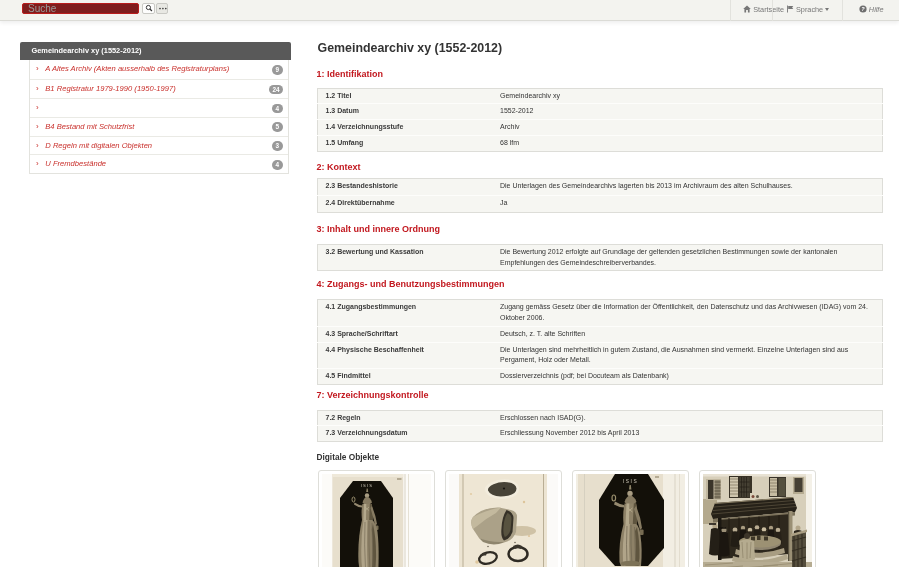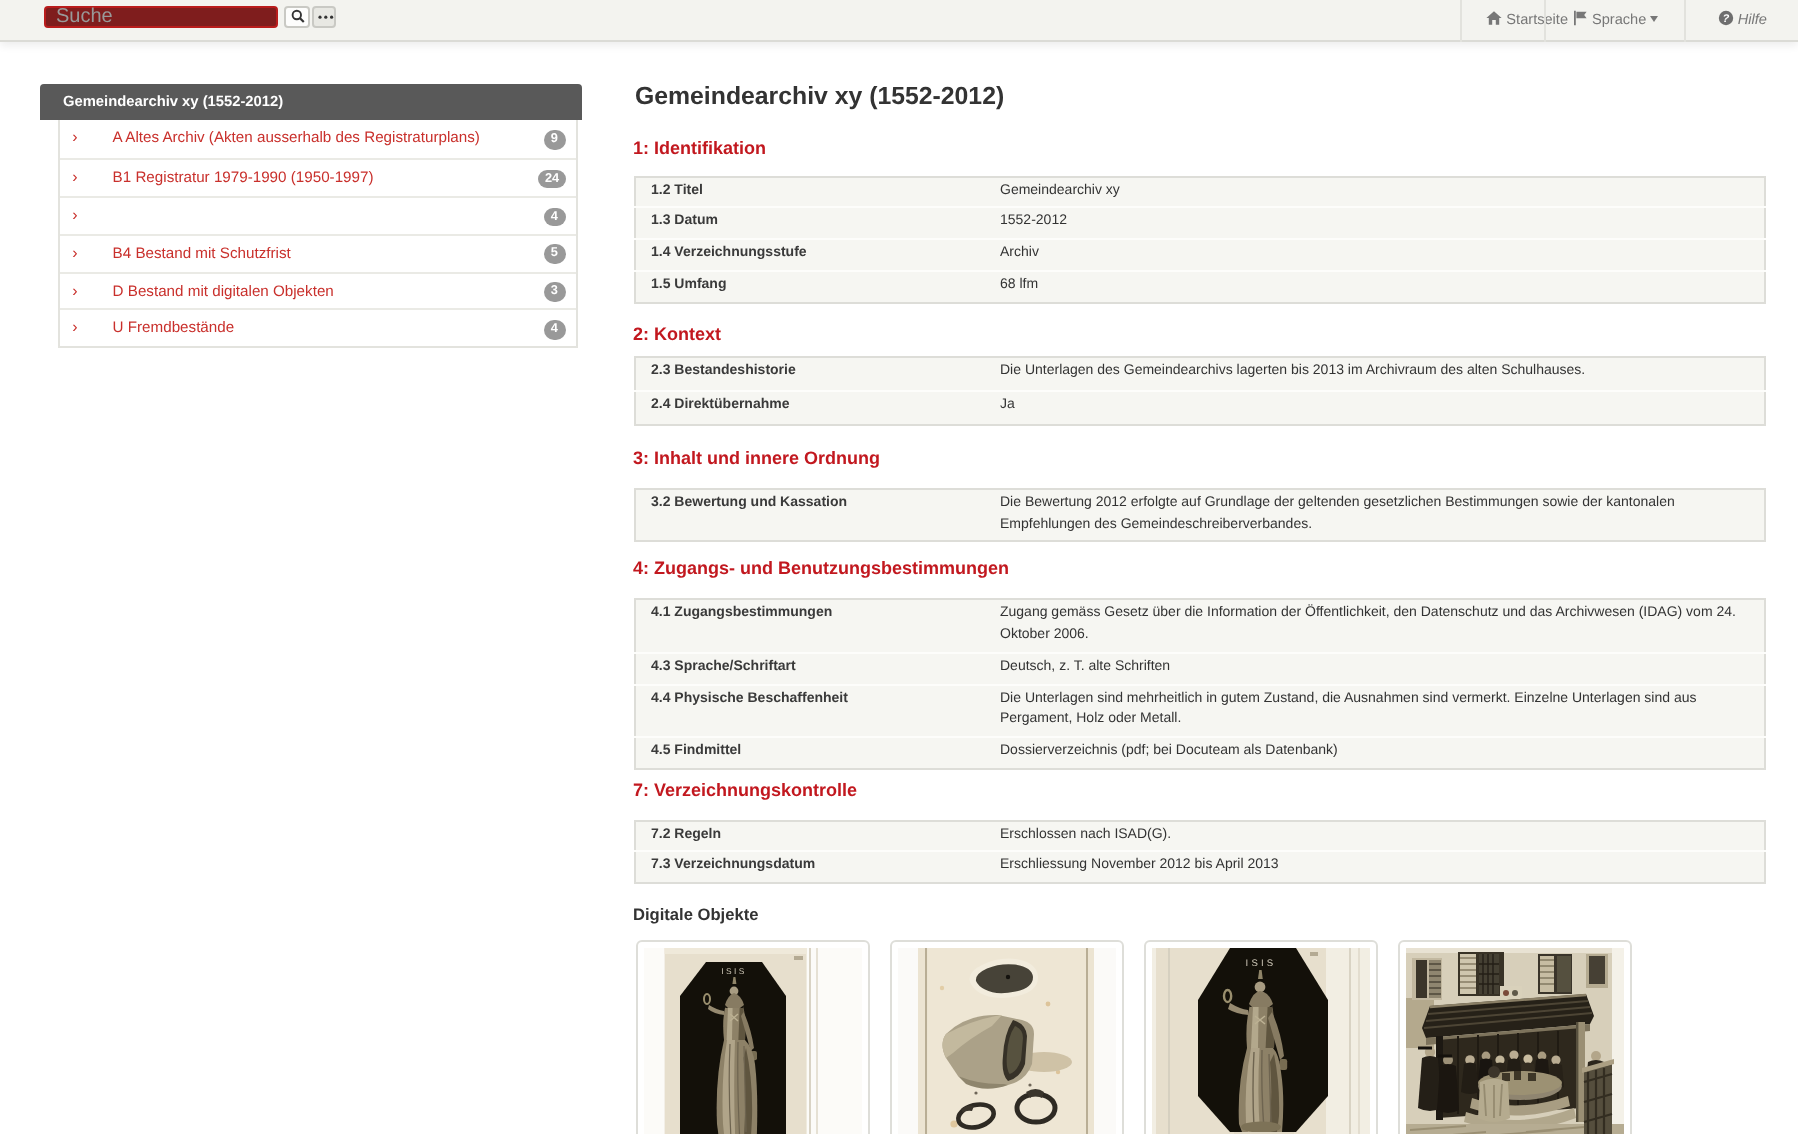--- a/index.html
+++ b/index.html
@@ -15,21 +15,21 @@
 .navitem { position:absolute; top:0; height:20.5px; border-left:1px solid #e2e2dd; color:#777; font-size:7.3px; line-height:20px; text-align:center; }
 .navitem svg { vertical-align:-1px; }
 .caret { display:inline-block; width:0; height:0; border-left:2.6px solid transparent; border-right:2.6px solid transparent; border-top:3px solid #777; margin-left:2px; vertical-align:1px;}
 
 
 #sidehead { position:absolute; left:19.7px; top:41.7px; width:271.5px; height:18.7px; background:#595959; border-radius:2px 2px 0 0; color:#fff; font-size:7.4px; font-weight:bold; line-height:18.7px; padding-left:11.8px; }
 #sidelist { position:absolute; left:29.3px; top:60.4px; width:259.3px; background:#fff; border:1px solid #e3e3de; border-top:none; }
 .srow { position:relative; height:18.8px; border-top:1px solid #eaeae5; line-height:18.2px; font-size:7.6px; color:#c9302c; white-space:nowrap; }
 .srow:first-child { border-top:none; }
 .srow .chev { position:absolute; left:5.8px; top:0; font-size:8px; }
-.srow .stxt { position:absolute; left:26px; top:0; }
+.srow .stxt { position:absolute; left:15px; top:0;font-style:italic; }
 .srow .stxt2 { position:absolute; left:9.9px; top:0; }
 .badge { position:absolute; right:5px; top:4.6px; height:9.6px; min-width:10.8px; background:#999; border-radius:5px; color:#fff; font-size:6.4px; font-weight:bold; line-height:9.6px; text-align:center; padding:0 3px; }
 
 
 .title { position:absolute; left:317.5px; top:42px; font-size:12.4px; font-weight:bold; color:#333; line-height:12px; }
 .sect { position:absolute; left:316.5px; font-size:9px; font-weight:bold; color:#c2181f; line-height:11px; }
 .dtable { position:absolute; left:317px; width:566px; border-collapse:collapse; background:#f6f6f2; border:1px solid #ddddd8; }
 table.dtable { border:1px solid #ddddd8; }
 .dtable td { font-size:7px; color:#333; line-height:10.8px; padding:2px 7.5px; vertical-align:top; }
 .dtable td.lbl { font-weight:bold; width:175px; color:#3a3a3a; }
@@ -94,21 +94,21 @@
         <span class="chev">›</span>
         <span class="badge">4</span>
       </div>
   <div class="srow">
         <span class="chev">›</span>
         <span class="stxt">B4 Bestand mit Schutzfrist</span>
         <span class="badge">5</span>
       </div>
   <div class="srow">
         <span class="chev">›</span>
-        <span class="stxt">D Bestand mit digitalen Objekten</span>
+        <span class="stxt">D Regeln mit digitalen Objekten</span>
         <span class="badge">3</span>
       </div>
   <div class="srow">
         <span class="chev">›</span>
         <span class="stxt">U Fremdbestände</span>
         <span class="badge">4</span>
       </div>
 </div>
 
 <div class="title">Gemeindearchiv xy (1552-2012)</div>

